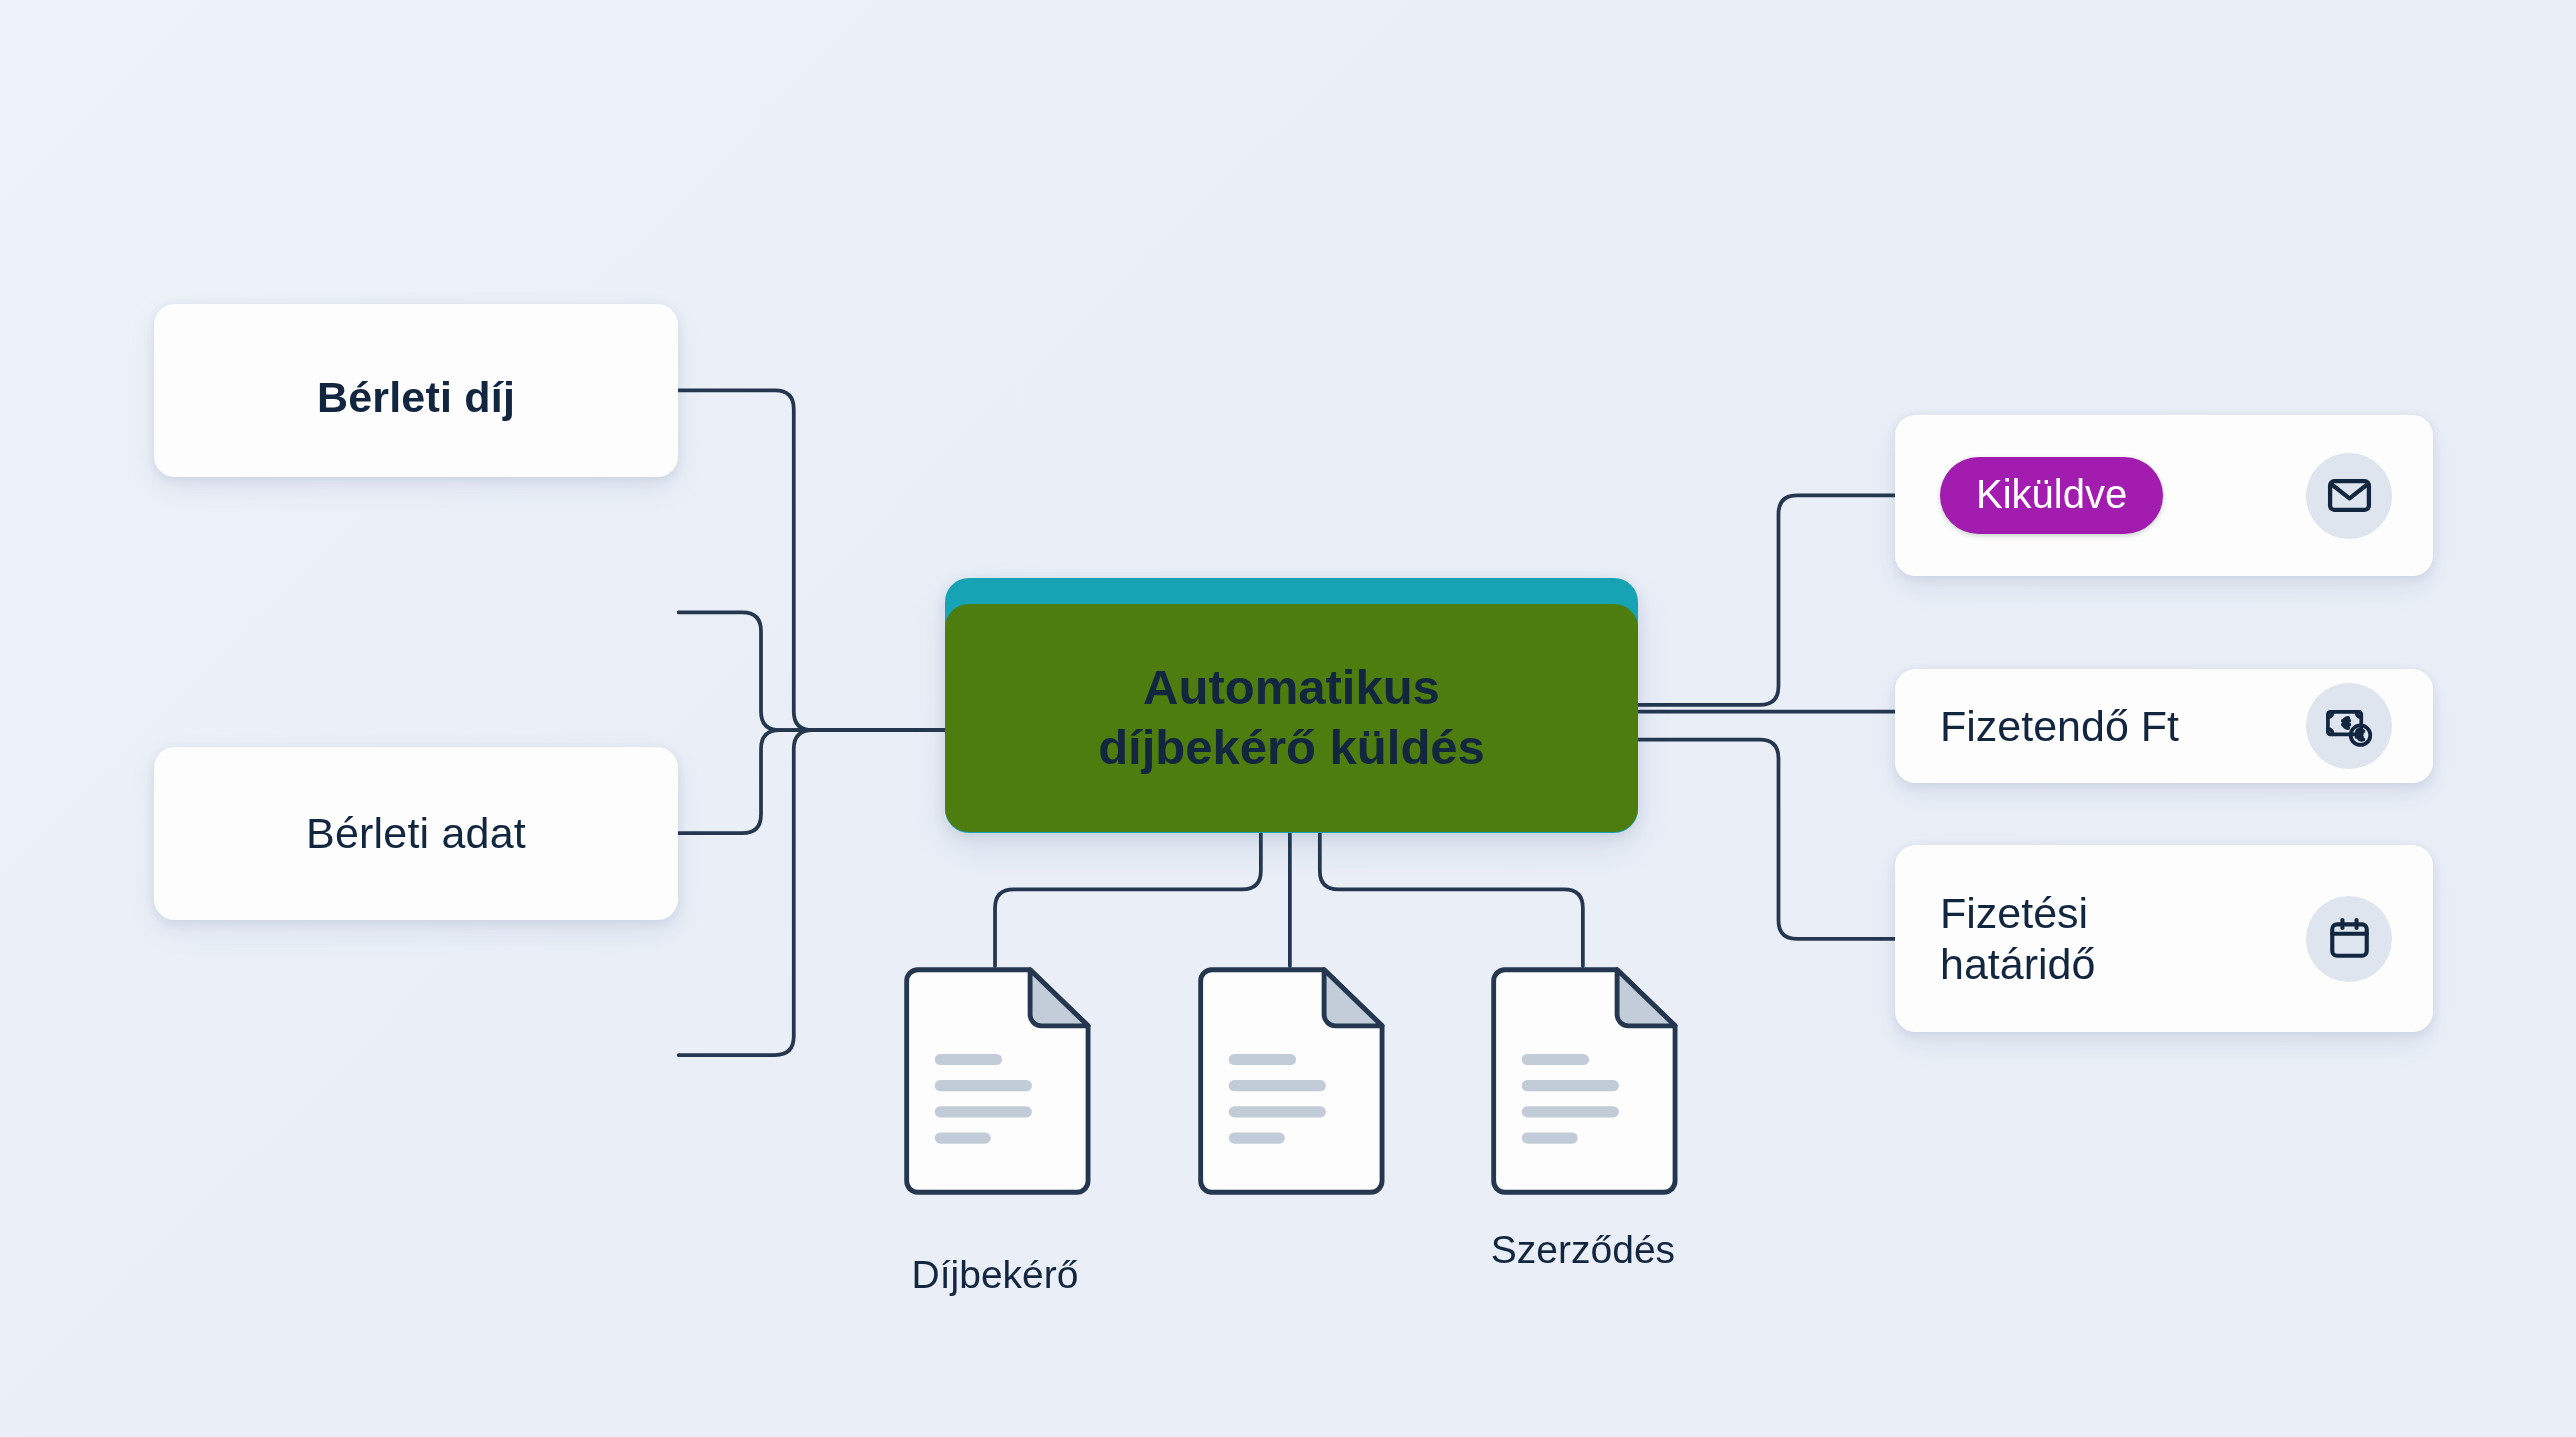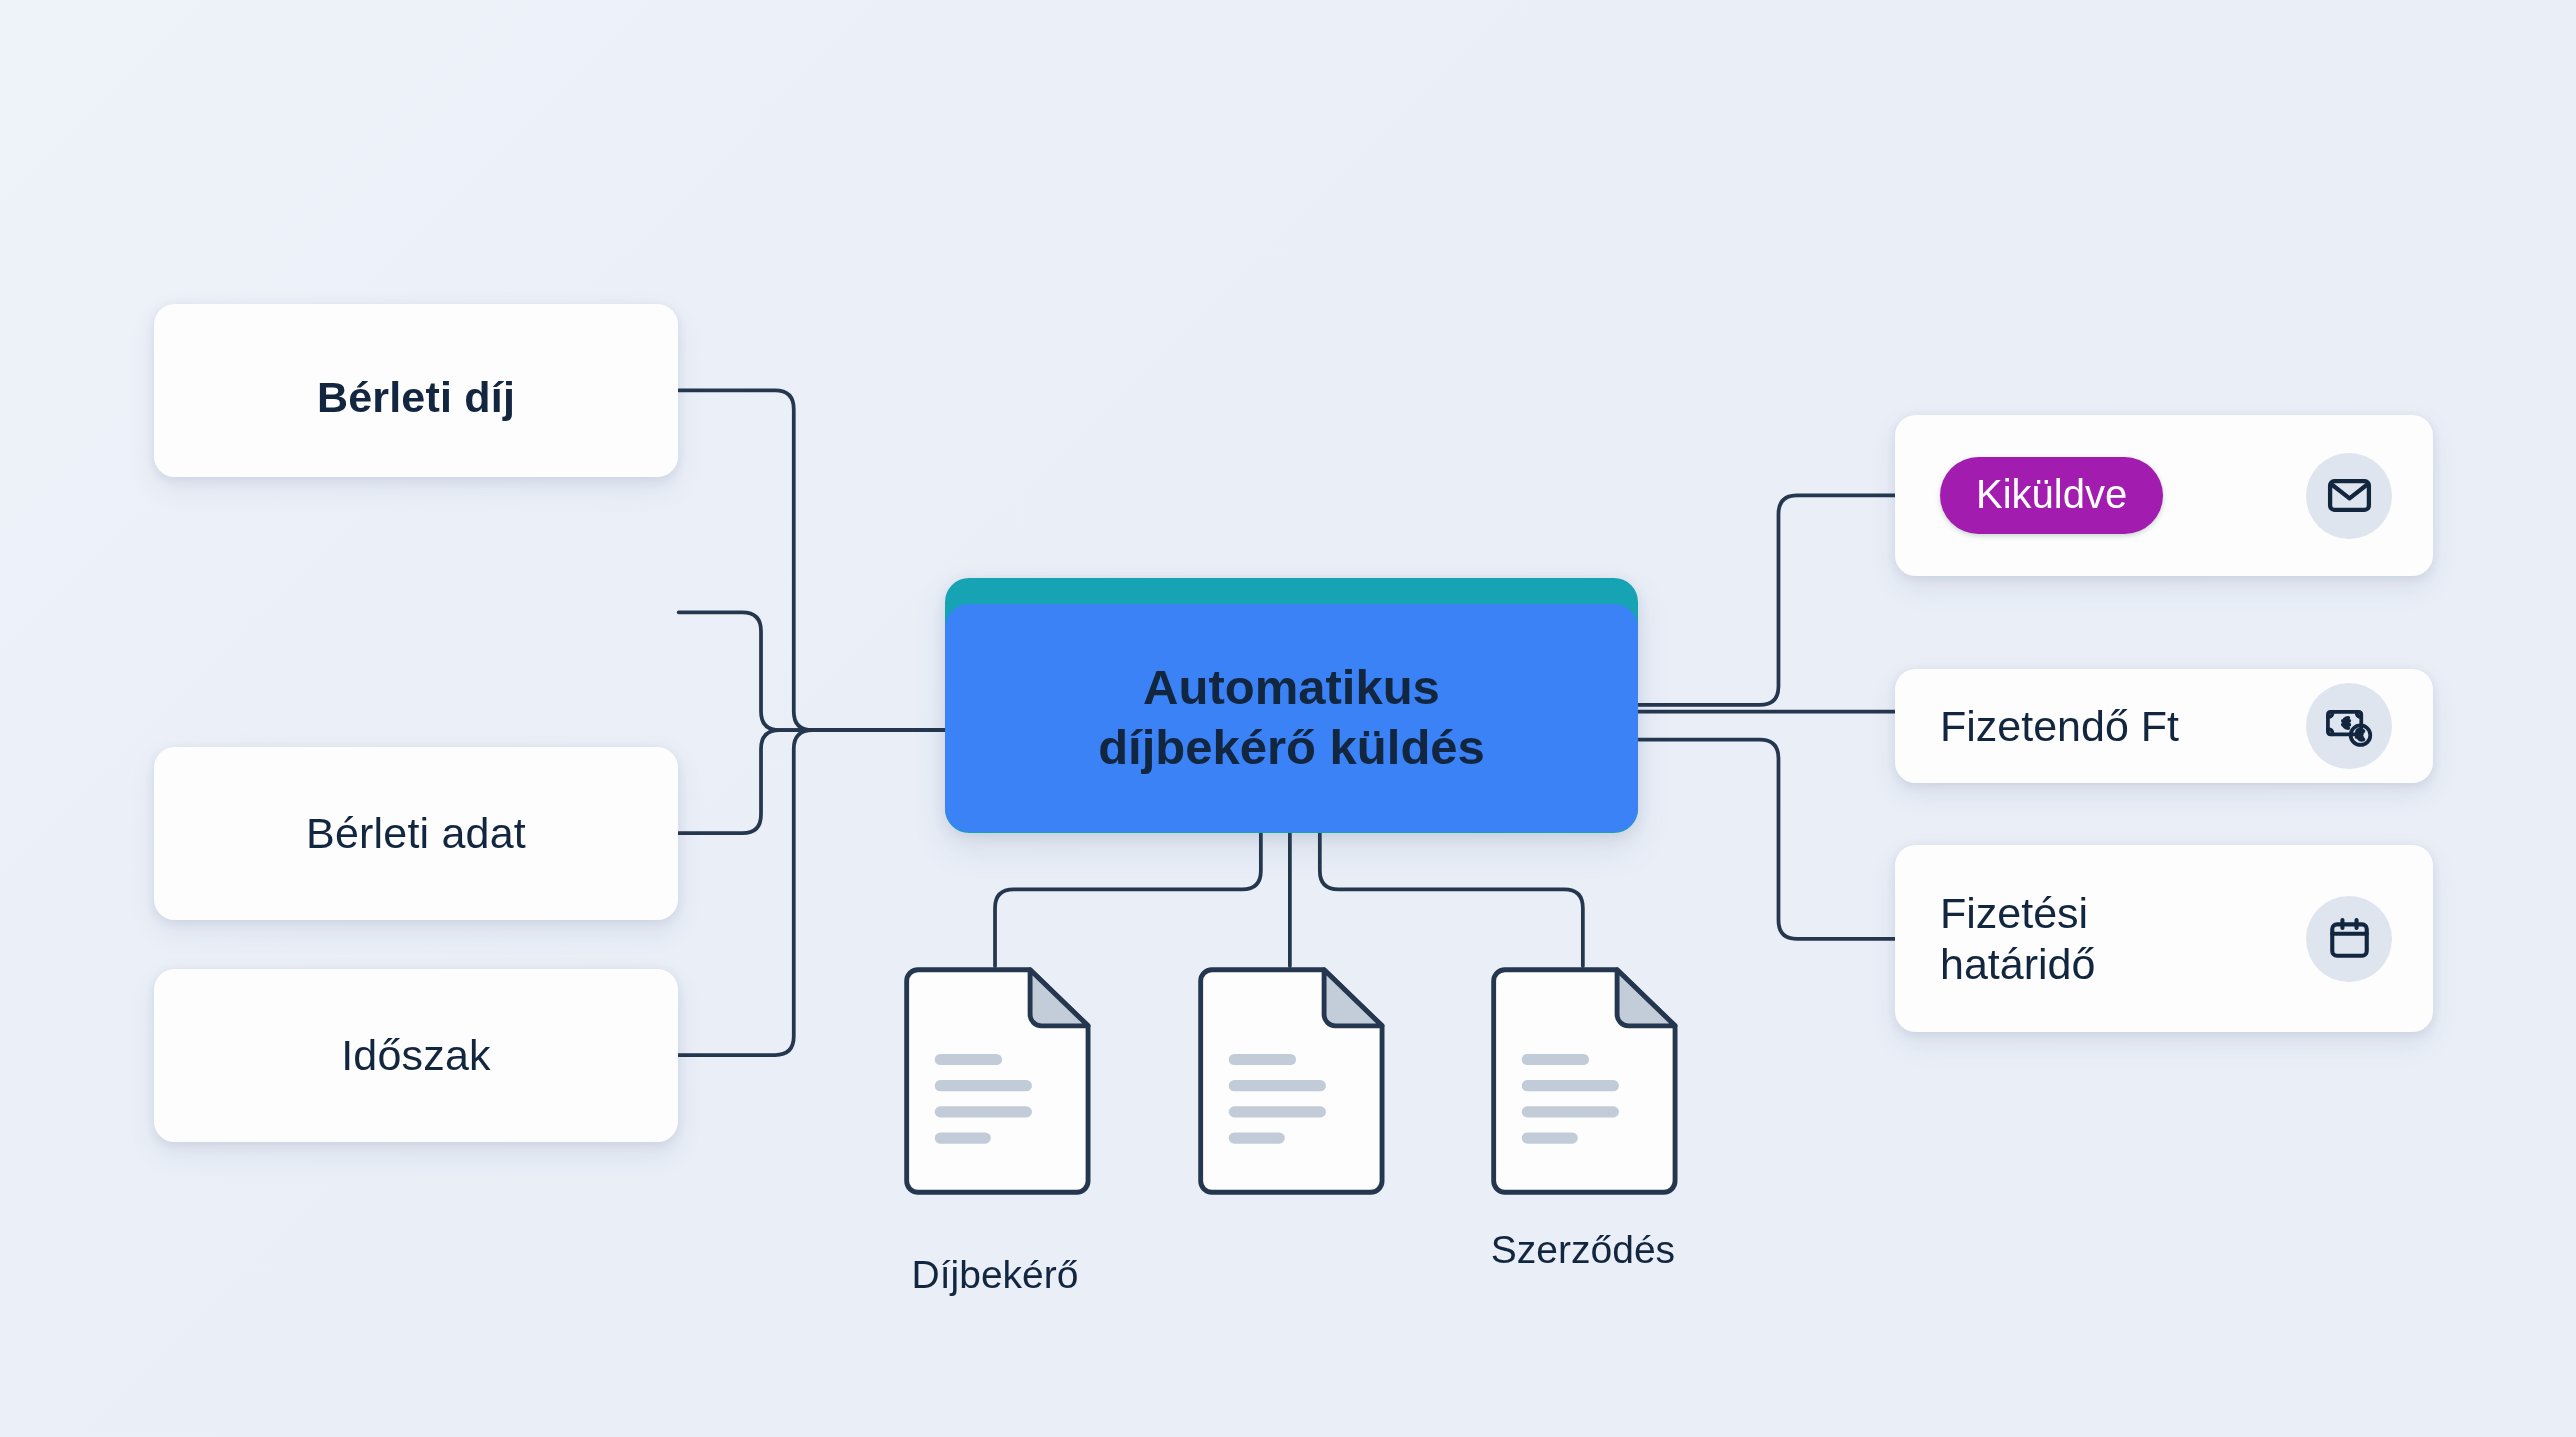--- a/index.html
+++ b/index.html
@@ -73,21 +73,21 @@
     background: #16a3b4;
     box-shadow: 0 3.7px 13px rgba(60,80,120,0.12),
                 0 15px 36px rgba(60,80,120,0.10);
   }
   #central .body {
     position: absolute;
     left: 0;
     top: 26px;
     width: 693px;
     height: 228px;
-    background: #3b82f6;
+    background: #4d7c0f;
     border-radius: 24px;
     display: flex;
     align-items: center;
     justify-content: center;
     text-align: center;
     box-sizing: border-box;
   }
   #central .title {
     font-size: 49px;
     font-weight: 700;
@@ -183,23 +183,20 @@
     <path d="M 1378 889 V 1032"></path>
 
     <path d="M 1410 889 V 930 Q 1410 950 1430 950 H 1671 Q 1691 950 1691 970 V 1032"></path>
   </svg>
 
   <div class="card left-card bold" id="left-0">
     <span class="lbl">Bérleti díj</span>
   </div>
   <div class="card left-card" id="left-2">
     <span class="lbl">Bérleti adat</span>
-  </div>
-  <div class="card left-card" id="left-3">
-    <span class="lbl">Időszak</span>
   </div>
 
   <div id="central">
     <div class="body">
       <div class="title">
         <span>Automatikus</span><br>
         <span>díjbekérő küldés</span>
       </div>
     </div>
   </div>

